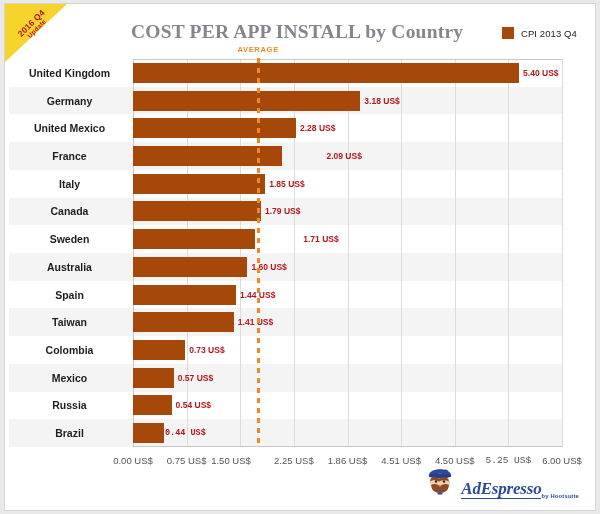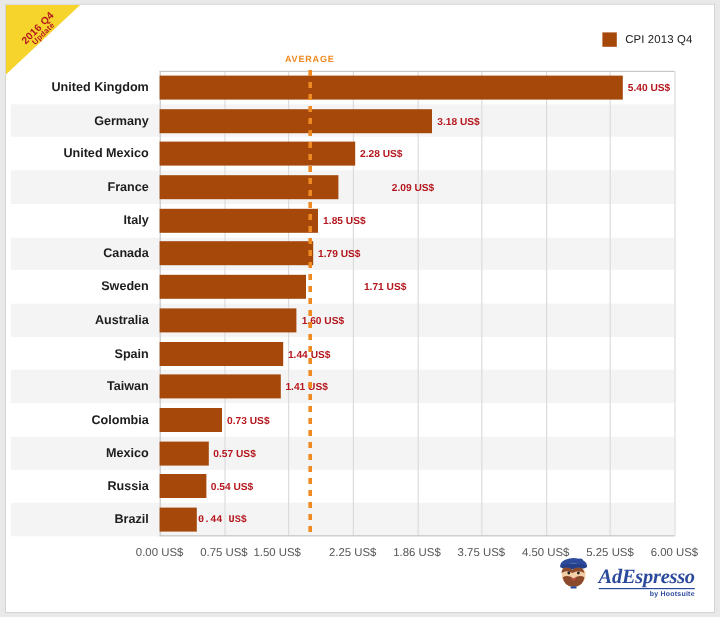--- a/index.html
+++ b/index.html
@@ -96,21 +96,21 @@
     color: #b5171e;
     white-space: nowrap;
     padding-left: 4px;
   }
   .catlabel {
     position: absolute;
     right: 100%;
     width: 118px;
     padding-right: 9px;
     height: 20px; line-height: 20px;
-    text-align: right;
+    text-align: center;
     font-size: 10.5px; font-weight: 700;
     color: #1d1d1d;
     white-space: nowrap;
   }
 
   
   #avgline {
     position: absolute; top: -1px; bottom: -1px;
     width: 3px;
     background: repeating-linear-gradient(
@@ -136,21 +136,21 @@
     color: #555;
     white-space: nowrap;
   }
 
   
   #logo {
     position: absolute; right: 16px; bottom: 11px;
     display: flex; align-items: center; gap: 6px;
   }
   #logo .mark { width: 30px; height: 30px; display:block; }
-  #logo .wordwrap { display:flex; flex-direction: column; align-items: flex-end; margin-top: 20px; }
+  #logo .wordwrap { display:flex; align-items: flex-end; margin-top: 20px; }
   #logo .word {
     font-family: "Liberation Serif", serif;
     font-style: italic; font-weight: 700;
     font-size: 17px; color: #2b4a9b;
     letter-spacing: -.2px; line-height: 1;
     border-bottom: 1.6px solid #2b4a9b;
     padding-bottom: 1px;
   }
   #logo .sub {
     font-size: 5.8px; font-weight: 700; color: #2b4a9b;
@@ -163,20 +163,21 @@
 <div id="card">
 
   <div id="ribbon">
     <div class="tri"></div>
     <div class="rtxt">
       <span class="l1">2016 Q4</span>
       <span class="l2">Update</span>
     </div>
   </div>
 
+  <div id="title">COST PER APP INSTALL by Country</div>
 
   <div id="legend">
     <span class="swatch"></span>
     <span class="ltxt">CPI 2013 Q4</span>
   </div>
 
   <div id="plot">
     <div id="stripes">
         <div class="rowstripe odd" style="top: 0px; height: 27.7143px;"></div>
         <div class="rowstripe even" style="top: 27.7143px; height: 27.7143px;"></div>
@@ -250,23 +251,23 @@
         <div class="vallabel" style="top: 364.143px; left: 28px; font-family: Liberation Mono, monospace;">0.44 US$</div>
       </div>
     <div id="avgline" style="left: 124.125px;"></div>
     <div id="avglabel" style="left: 125.125px;">AVERAGE</div>
     <div id="xaxis">
         <div class="xtick" style="left: 0px;">0.00 US$</div>
         <div class="xtick" style="left: 53.625px;">0.75 US$</div>
         <div class="xtick" style="left: 98px;">1.50 US$</div>
         <div class="xtick" style="left: 160.875px;">2.25 US$</div>
         <div class="xtick" style="left: 214.5px;">1.86 US$</div>
-        <div class="xtick" style="left: 268.125px;">3.75 US$</div>
+        <div class="xtick" style="left: 268.125px;">4.51 US$</div>
         <div class="xtick" style="left: 321.75px;">4.50 US$</div>
-        <div class="xtick" style="left: 375.375px;">5.25 US$</div>
+        <div class="xtick" style="left: 375.375px; font-family: Liberation Mono, monospace;">5.25 US$</div>
         <div class="xtick" style="left: 429px;">6.00 US$</div>
       </div>
   </div>
 
   <div id="logo">
     <svg class="mark" viewBox="0 0 60 60">
       <ellipse cx="30" cy="36" rx="20" ry="19" fill="#f3cfa8"></ellipse>
       <path d="M8 24 q22 -14 44 0 q2 -9 -8 -13 q-14 -6 -28 0 q-10 4 -8 13z" fill="#2b4a9b"></path>
       <ellipse cx="30" cy="22" rx="22" ry="5" fill="#24408b"></ellipse>
       <circle cx="41" cy="14" r="5" fill="#2b4a9b"></circle>

